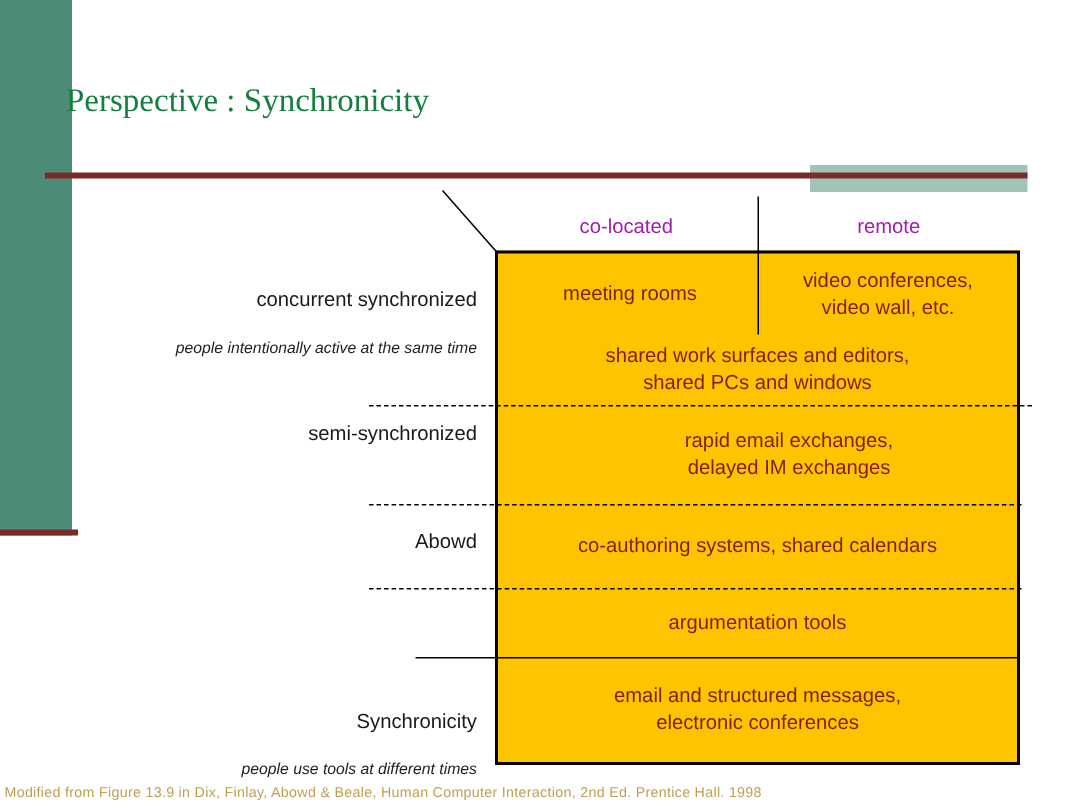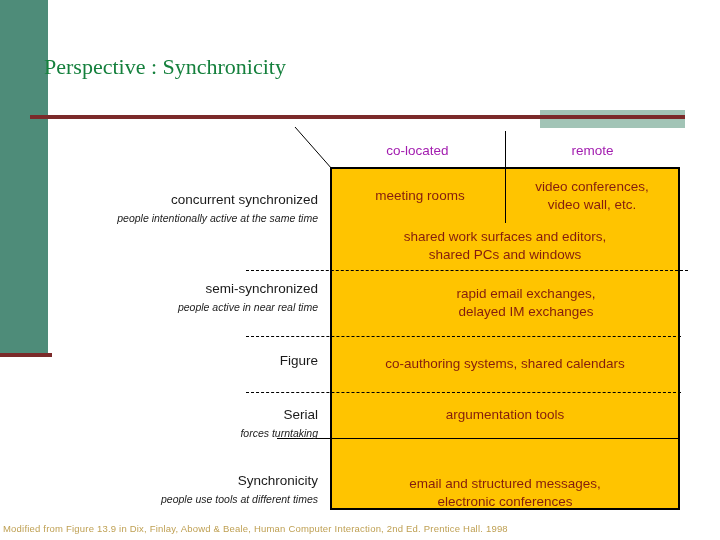--- a/index.html
+++ b/index.html
@@ -29,39 +29,39 @@
   .dash-2 { left:246px; top:336px; width:435px; }
   .dash-3 { left:246px; top:392px; width:435px; }
   .solid-line-serial { position:absolute; left:277px; top:438px; width:403px; height:1px; background:#000000; }
   
   .col-header { position:absolute; top:143px; font-size:13.5px; color:#a21caf; text-align:center; }
   .col-header.colocated { left:330px; width:175px; }
   .col-header.remote    { left:505px; width:175px; }
   
   .rowlabel { position:absolute; right:402px; width:310px; text-align:right; color:#1a1a1a; }
   .rowlabel .main { font-size:13.5px; line-height:1.2; }
-  .rowlabel .sub  { font-size:10.5px; font-style:italic; line-height:1.3; margin-top:4px; color:#222222; }
+  .rowlabel .sub  { font-size:10.5px; font-style:italic; line-height:1.3; margin-top:18px; color:#222222; }
   .rl-1 { top:192px; }
   .rl-2 { top:281px; }
   .rl-3 { top:353px; }
   .rl-4 { top:407px; }
   .rl-5 { top:473px; }
   
   .cell {
     position:absolute; display:flex; align-items:center; justify-content:center;
     text-align:center; font-size:13.5px; line-height:1.3; color:#841D0E;
     white-space:pre-line;
   }
   .c-r1c1 { left:334px; top:169px; width:172px; height:53px; }
   .c-r1c2 { left:506px; top:169px; width:172px; height:53px; }
   .c-r2   { left:332px; top:222px; width:346px; height:48px; }
   .c-r3   { left:332px; top:270px; width:388px; height:66px; }
   .c-r4   { left:332px; top:336px; width:346px; height:56px; }
   .c-r5   { left:332px; top:392px; width:346px; height:46px; }
-  .c-r6   { left:332px; top:438px; width:346px; height:70px;margin-top:20px; }
+  .c-r6   { left:332px; top:438px; width:346px; height:70px; }
   
   .caption {
     position:absolute; left:3px; top:523px; width:700px;
     font-size:9.5px; color:#BFA053; letter-spacing:0.2px;
   }
 </style>
 </head>
 <body>
 
 <div id="slide">
@@ -85,28 +85,23 @@
 
   <div class="col-header colocated">co-located</div>
   <div class="col-header remote">remote</div>
 
   <div class="rowlabel rl-1">
     <div class="main">concurrent synchronized</div>
     <div class="sub">people intentionally active at the same time</div>
   </div>
   <div class="rowlabel rl-2">
     <div class="main">semi-synchronized</div>
-    <div class="sub">people active in near real time</div>
   </div>
   <div class="rowlabel rl-3">
-    <div class="main">Figure</div>
-  </div>
-  <div class="rowlabel rl-4">
-    <div class="main">Serial</div>
-    <div class="sub">forces turntaking</div>
+    <div class="main">Abowd</div>
   </div>
   <div class="rowlabel rl-5">
     <div class="main">Synchronicity</div>
     <div class="sub">people use tools at different times</div>
   </div>
 
   <div class="cell c-r1c1">meeting rooms</div>
   <div class="cell c-r1c2">video conferences,
 video wall, etc.</div>
   <div class="cell c-r2">shared work surfaces and editors,

